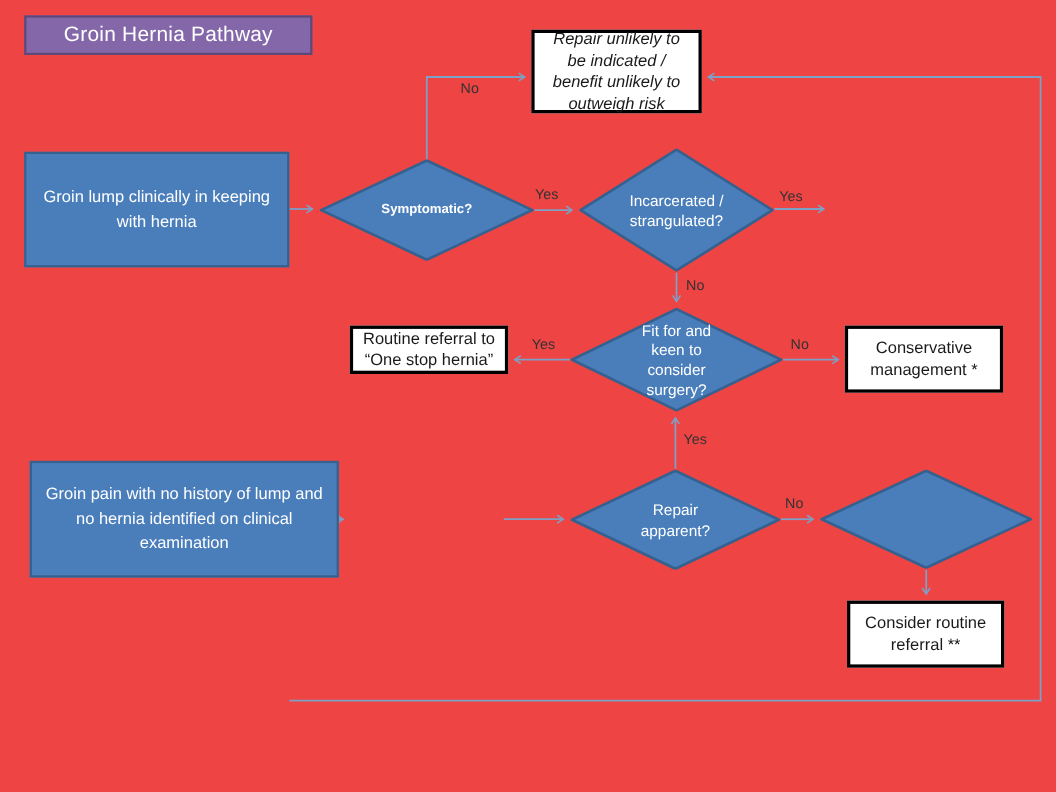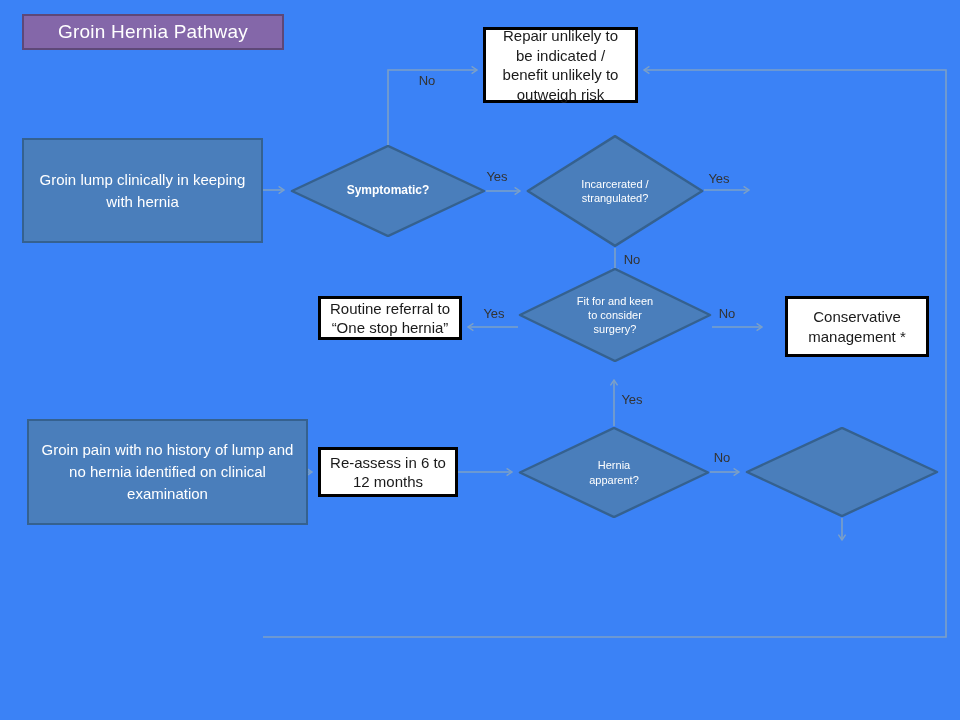--- a/index.html
+++ b/index.html
@@ -1,19 +1,19 @@
 <!DOCTYPE html>
 <html style="--node-blue: #4a7ebb; --node-blue-border: #35618f; --title-purple: #8467a9; --title-purple-border: #5e4878; --connector-blue: #7da0c6; --outcome-border: #000000;"><head>
 <meta charset="utf-8">
 <style>
   html, body { margin: 0; padding: 0; background: #ffffff; }
   .canvas {
     position: relative;
     width: 960px; height: 720px;
-    background: #3b82f6;
+    background: #ef4444;
     font-family: "Liberation Sans", sans-serif;
     overflow: hidden;
   }
   svg.connectors {
     position: absolute; left: 0; top: 0;
     width: 960px; height: 720px;
     z-index: 1;
   }
   .conn {
     fill: none;
@@ -54,49 +54,49 @@
     background: #ffffff;
     border: 3px solid var(--outcome-border, #000000);
     color: #1a1a1a;
     font-size: 15px;
     line-height: 1.3;
     display: flex; align-items: center; justify-content: center;
     text-align: center;
     box-sizing: border-box;
     padding: 3px 8px;
   }
-  #n-repair       { left: 483px; top: 27px;  width: 155px; height: 76px; }
+  #n-repair       { left: 483px; top: 27px;  width: 155px; height: 76px; font-style: italic; }
   #n-refer        { left: 755px; top: 160px; width: 145px; height: 59px; }
   #n-routine      { left: 318px; top: 296px; width: 144px; height: 44px; }
-  #n-conservative { left: 768px; top: 296px; width: 144px; height: 61px; margin-left: 17px; }
+  #n-conservative { left: 768px; top: 296px; width: 144px; height: 61px; }
   #n-reassess     { left: 318px; top: 447px; width: 140px; height: 50px; }
   #n-consider     { left: 770px; top: 546px; width: 143px; height: 61px; }
   
   .diamond {
     position: absolute; z-index: 2;
     display: flex; align-items: center; justify-content: center;
   }
   .diamond > svg { position: absolute; left: 0; top: 0; width: 100%; height: 100%; }
   .diamond polygon {
     fill: var(--node-blue, #4a7ebb);
     stroke: var(--node-blue-border, #35618f);
     stroke-width: 2.4;
     vector-effect: non-scaling-stroke;
     stroke-linejoin: round;
   }
   .dlabel {
     position: relative; z-index: 3;
     color: #ffffff;
-    font-size: 11px;
+    font-size: 14px;
     line-height: 1.3;
     text-align: center;
   }
   #d-symptomatic  { left: 290px; top: 145px; width: 196px; height: 92px; font-weight: bold;  }
   #d-incarcerated { left: 526px; top: 135px; width: 178px; height: 112px; }
-  #d-fit          { left: 518px; top: 268px; width: 194px; height: 94px;  }
+  #d-fit          { left: 518px; top: 280px; width: 194px; height: 94px;  }
   #d-hernia       { left: 518px; top: 427px; width: 192px; height: 91px;  }
   #d-ongoing      { left: 745px; top: 427px; width: 194px; height: 90px;  }
   #d-symptomatic .dlabel  { max-width: 120px; font-size: 12px; }
   #d-incarcerated .dlabel { max-width: 102px; }
   #d-fit .dlabel          { max-width: 82px;  }
   #d-hernia .dlabel       { max-width: 78px;  }
   #d-ongoing .dlabel      { max-width: 112px; }
   
   .edge-label {
     position: absolute; z-index: 4;
@@ -151,22 +151,22 @@
 
   <div class="outcome" id="n-repair">
     <span>Repair unlikely to be indicated / benefit unlikely to outweigh risk</span>
   </div>
   <div class="outcome" id="n-routine">
     <span>Routine referral to “One stop hernia”</span>
   </div>
   <div class="outcome" id="n-conservative">
     <span>Conservative management *</span>
   </div>
-  <div class="outcome" id="n-reassess">
-    <span>Re-assess in 6 to 12 months</span>
+  <div class="outcome" id="n-consider">
+    <span>Consider routine referral **</span>
   </div>
 
   <div class="diamond" id="d-symptomatic">
     <svg viewBox="0 0 100 100" preserveAspectRatio="none" aria-hidden="true">
         <polygon points="50,1 99,50 50,99 1,50"></polygon>
       </svg>
     <span class="dlabel">Symptomatic?</span>
   </div>
   <div class="diamond" id="d-incarcerated">
     <svg viewBox="0 0 100 100" preserveAspectRatio="none" aria-hidden="true">
@@ -177,21 +177,21 @@
   <div class="diamond" id="d-fit">
     <svg viewBox="0 0 100 100" preserveAspectRatio="none" aria-hidden="true">
         <polygon points="50,1 99,50 50,99 1,50"></polygon>
       </svg>
     <span class="dlabel">Fit for and keen to consider surgery?</span>
   </div>
   <div class="diamond" id="d-hernia">
     <svg viewBox="0 0 100 100" preserveAspectRatio="none" aria-hidden="true">
         <polygon points="50,1 99,50 50,99 1,50"></polygon>
       </svg>
-    <span class="dlabel">Hernia apparent?</span>
+    <span class="dlabel">Repair apparent?</span>
   </div>
   <div class="diamond" id="d-ongoing">
     <svg viewBox="0 0 100 100" preserveAspectRatio="none" aria-hidden="true">
         <polygon points="50,1 99,50 50,99 1,50"></polygon>
       </svg>
   </div>
 
   <span class="edge-label" id="lbl-symptomatic-no">No</span>
   <span class="edge-label" id="lbl-symptomatic-yes">Yes</span>
   <span class="edge-label" id="lbl-incarcerated-yes">Yes</span>

